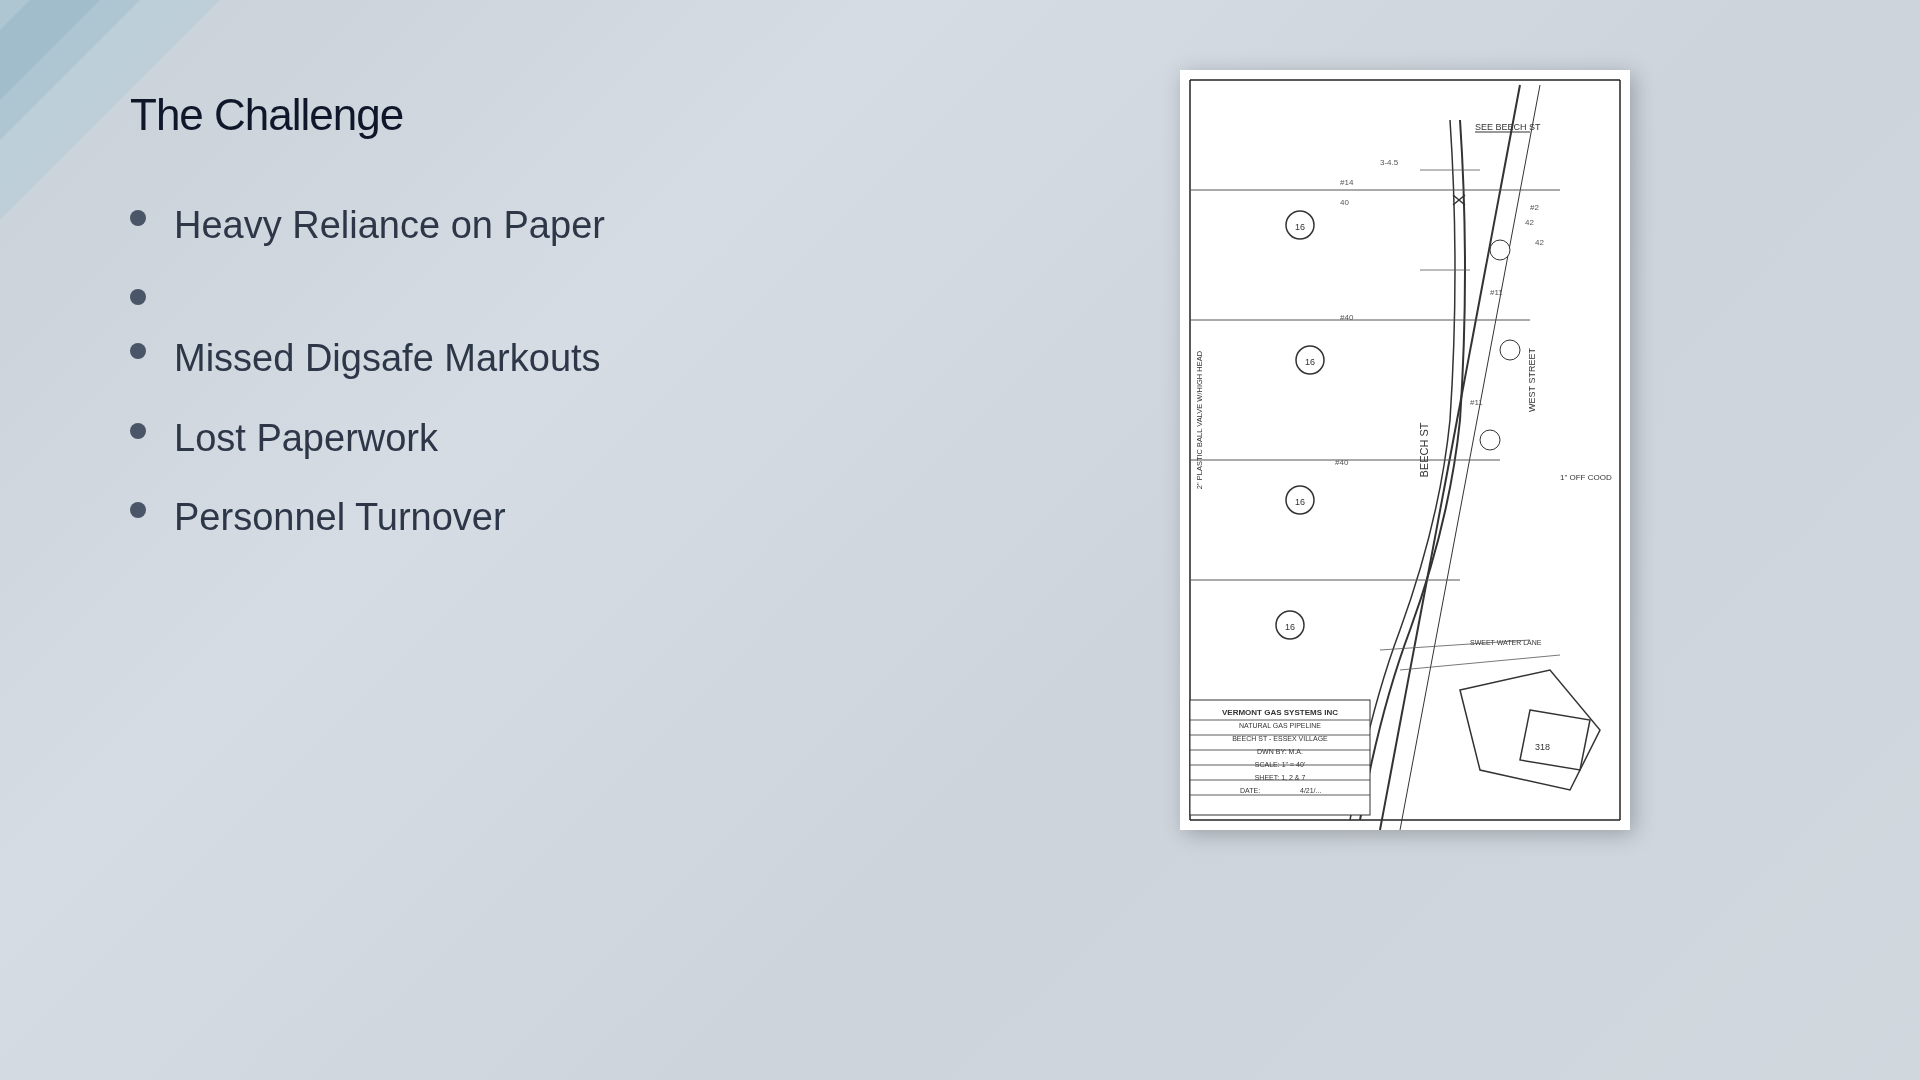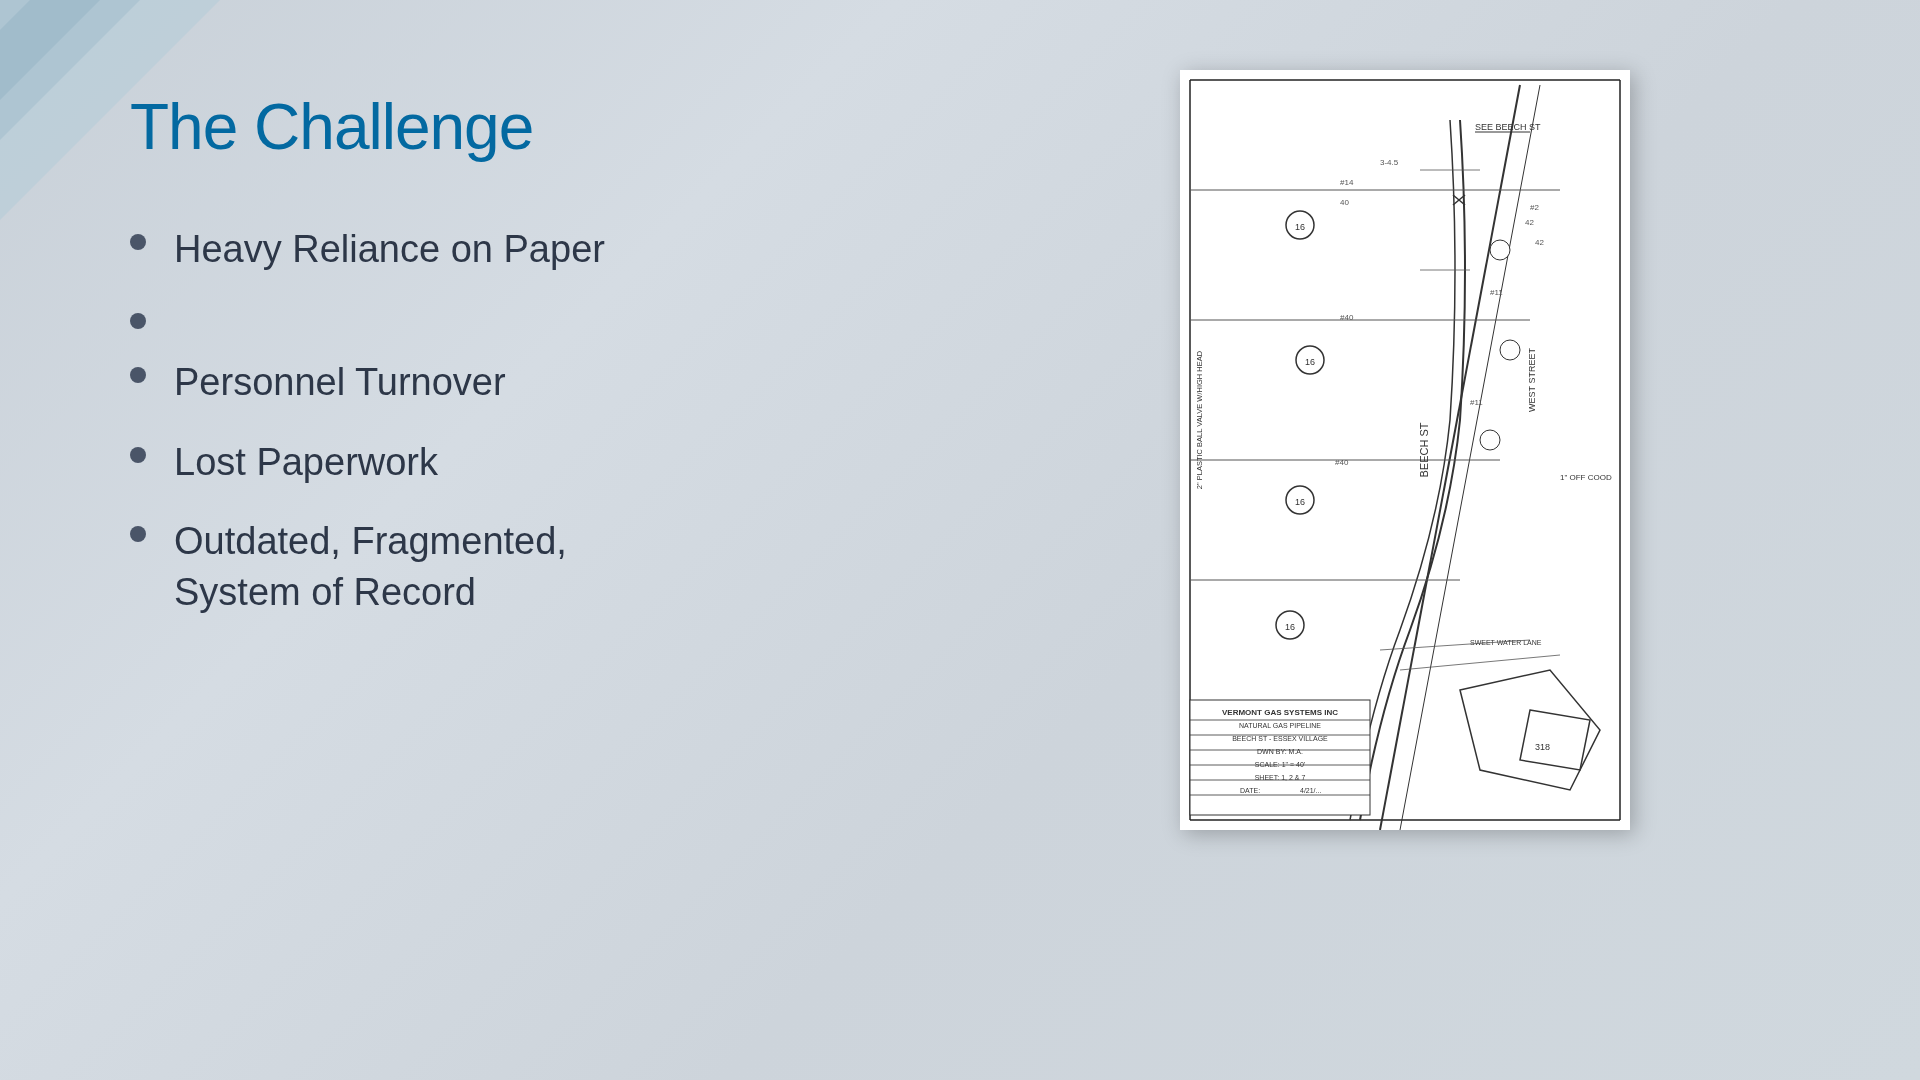--- a/index.html
+++ b/index.html
@@ -57,23 +57,23 @@
 
     
     .left-panel {
       flex: 0 0 820px;
       display: flex;
       flex-direction: column;
       padding-top: 30px;
     }
 
     .slide-title {
-      font-size: 64px;
+      font-size: 44px;
       font-weight: 300;
-      color: #0369a1;
+      color: #0f172a;
       margin-bottom: 60px;
       letter-spacing: -1px;
     }
 
     .bullet-list {
       list-style: none;
       display: flex;
       flex-direction: column;
       gap: 0;
     }
@@ -149,35 +149,35 @@
 
       <li class="bullet-item">
         <div class="bullet-dot"></div>
         <span class="bullet-text">Heavy Reliance on Paper</span>
       </li>
 
       <li class="bullet-item">
         <div class="bullet-dot"></div>
       </li>
 
+      <li class="bullet-item">
+        <div class="bullet-dot"></div>
+        <span class="bullet-text">Missed Digsafe Markouts</span>
+      </li>
+
+      <li class="bullet-item">
+        <div class="bullet-dot"></div>
+        <span class="bullet-text">Lost Paperwork</span>
+      </li>
 
       <li class="bullet-item">
         <div class="bullet-dot"></div>
         <span class="bullet-text">Personnel Turnover</span>
       </li>
 
-      <li class="bullet-item">
-        <div class="bullet-dot"></div>
-        <span class="bullet-text">Lost Paperwork</span>
-      </li>
-
-      <li class="bullet-item">
-        <div class="bullet-dot"></div>
-        <span class="bullet-text">Outdated, Fragmented,<br>System of Record</span>
-      </li>
 
 
     </ul>
   </div>
 
   <div class="right-panel">
     <div class="blueprint-container">
       <svg class="blueprint-svg" viewBox="0 0 450 760" xmlns="http://www.w3.org/2000/svg">
 
         <rect width="450" height="760" fill="white"></rect>

